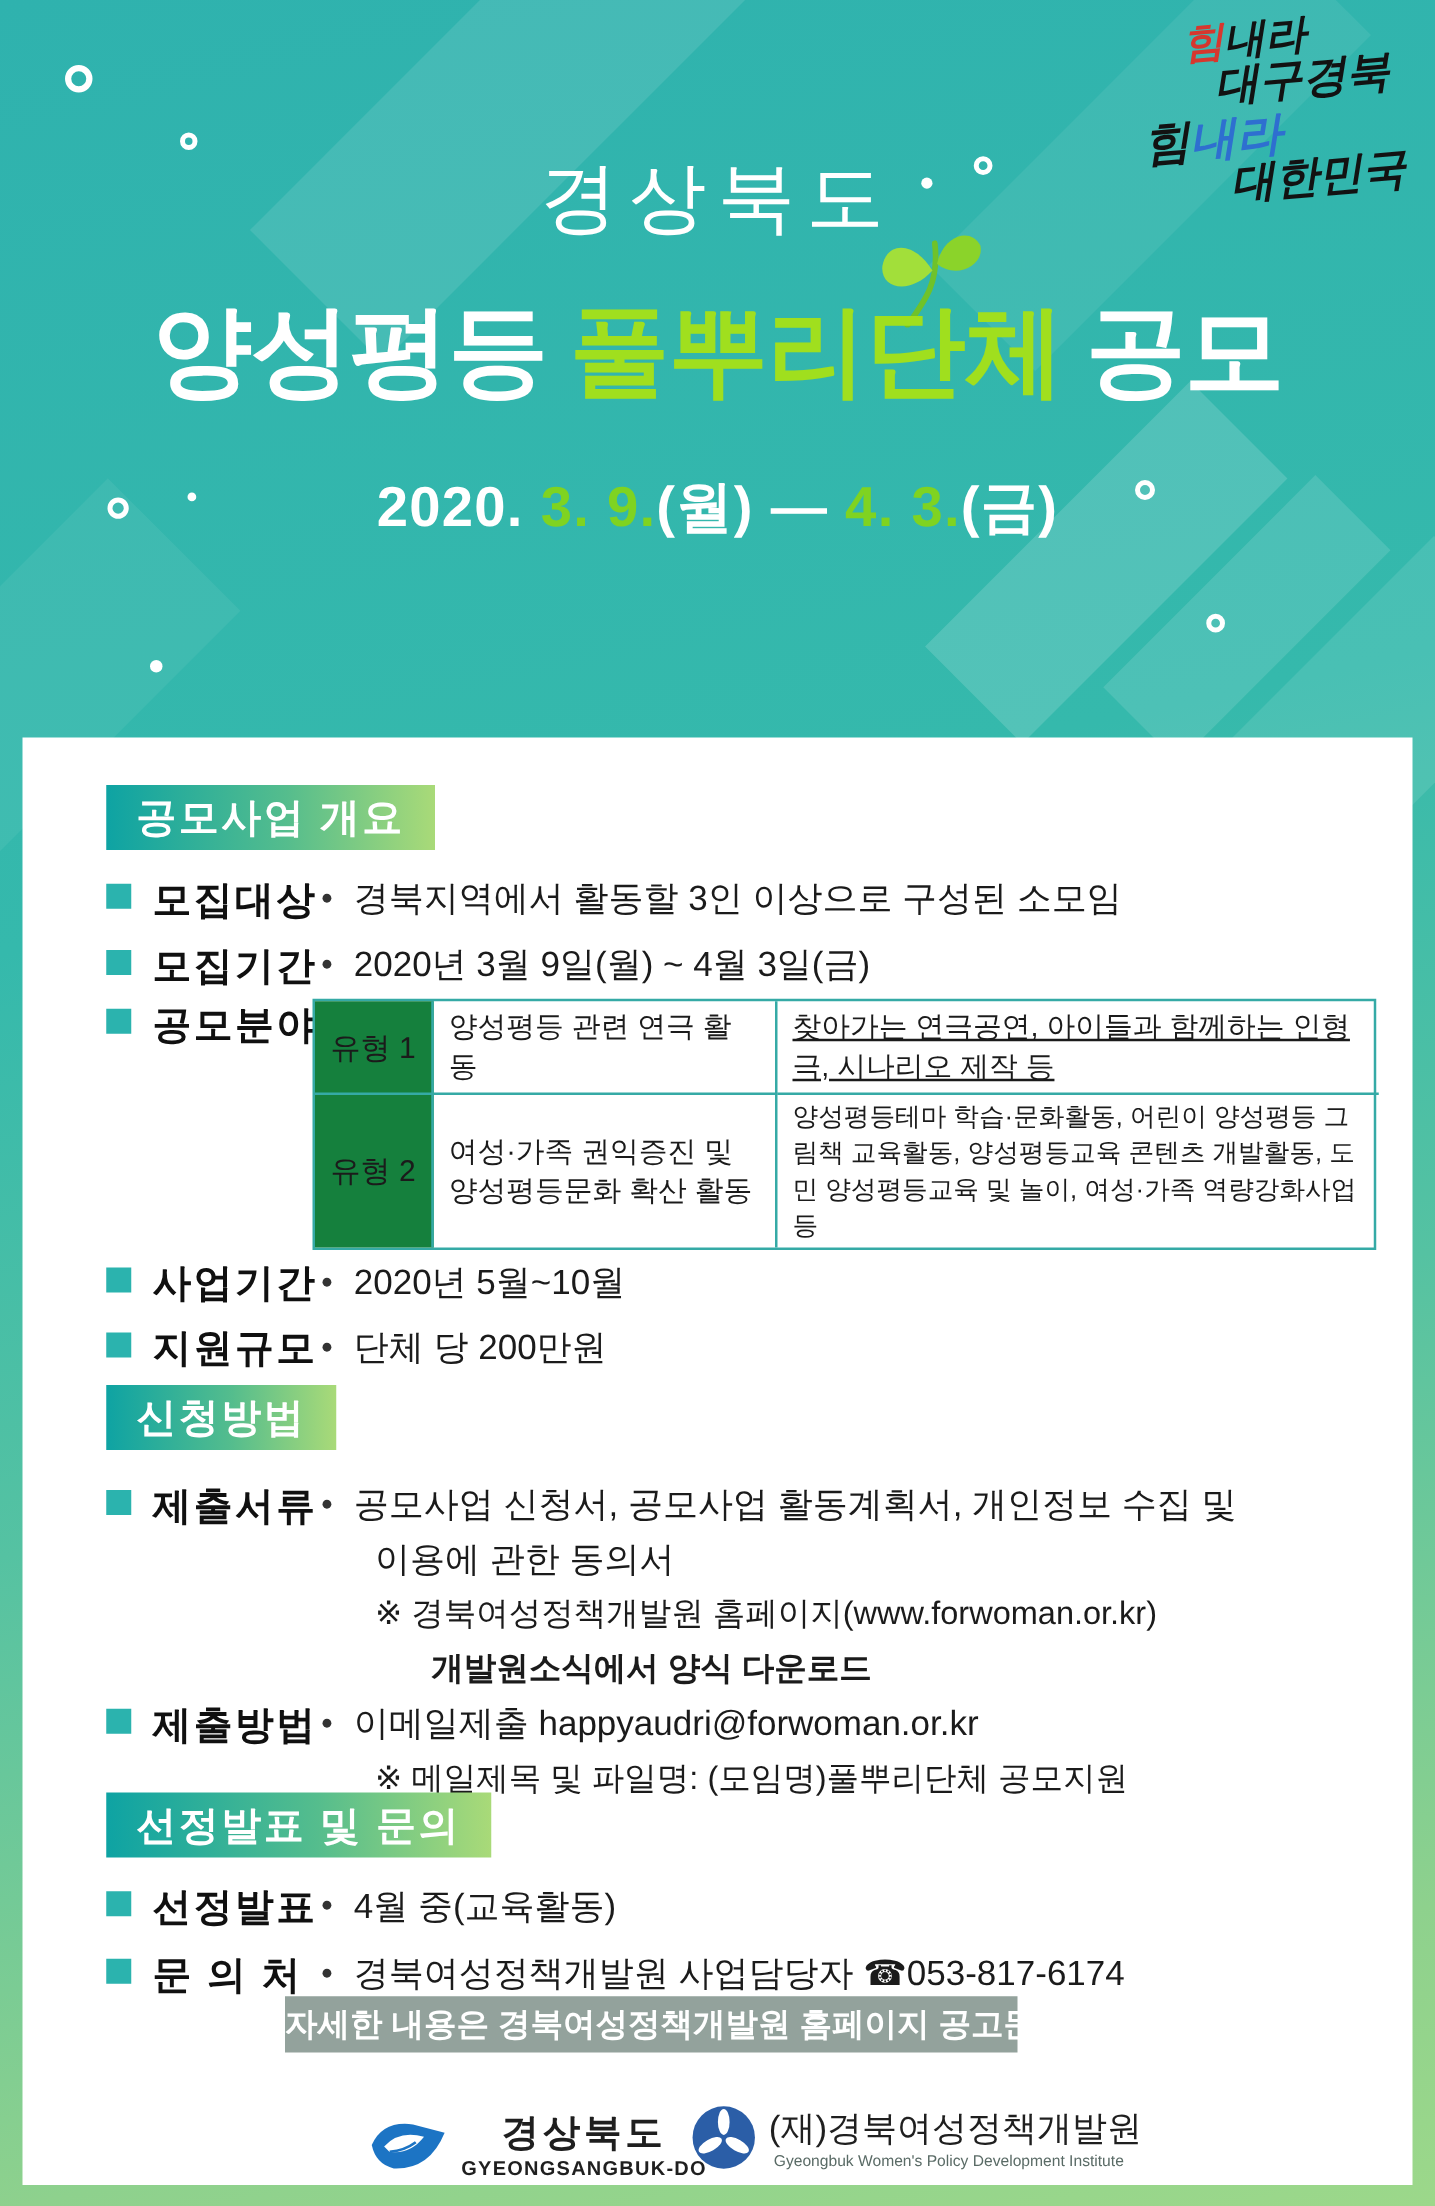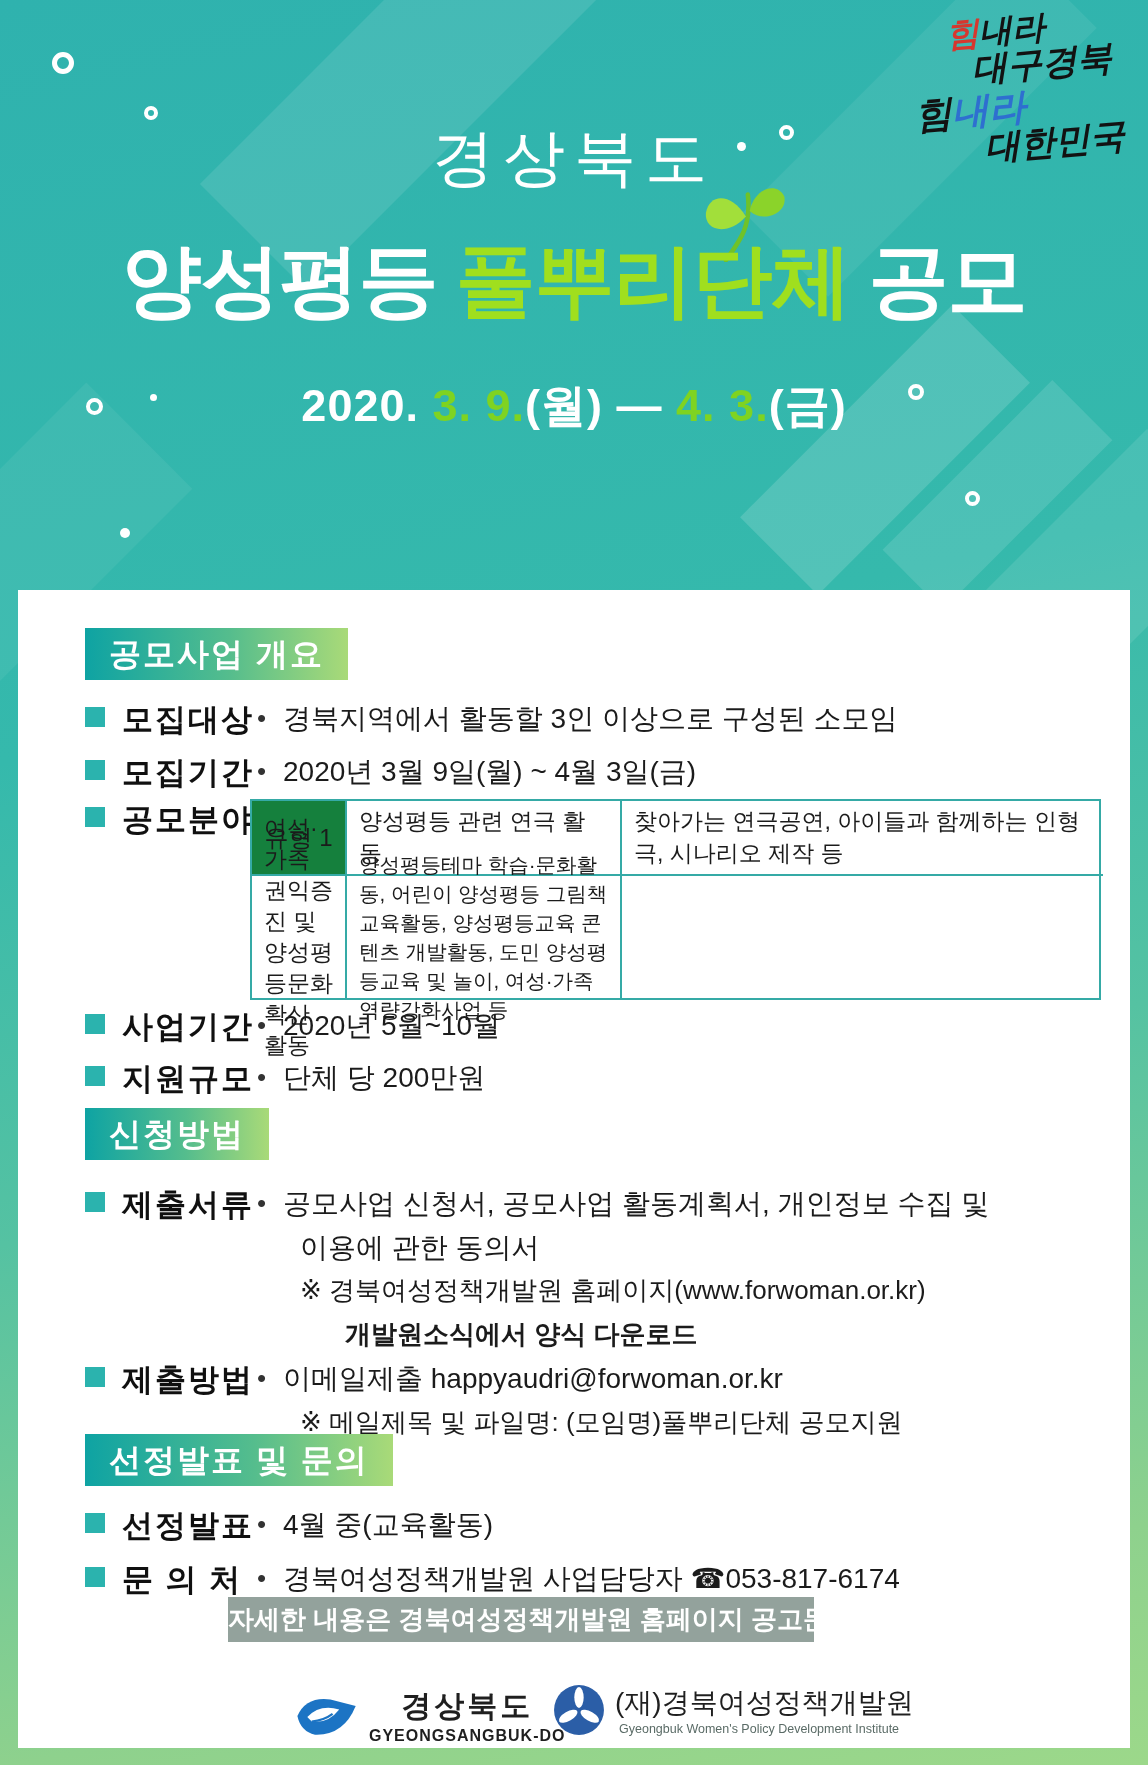--- a/index.html
+++ b/index.html
@@ -60,21 +60,21 @@
   .note { position:absolute; font-size:26px; color:#1b1b1b; white-space:nowrap; }
   
   .ftable { position:absolute; left:250px; top:799px; width:851px;
             display:grid; grid-template-columns:95px 275px 481px; grid-template-rows:75px 122px;
             border:2px solid #35aaa6; color:#1b1b1b; }
   .tc { display:flex; align-items:center; padding:22px 12px; border-right:2px solid #35aaa6; border-bottom:2px solid #35aaa6; }
   .tc:nth-child(3n) { border-right:none; }
   .tc:nth-child(n+4) { border-bottom:none; }
   .tc.type { justify-content:center; background:#15803d; font-size:24px; padding:22px 4px; }
   .tc.name { font-size:23px; line-height:1.35; }
-  .tc.desc1 { font-size:23px; line-height:1.35; }
+  .tc.desc1 { font-size:23px; line-height:1.35;text-decoration:underline; }
   .tc.desc2 { font-size:20.5px; line-height:1.42; }
   
   .notice { position:absolute; left:228px; top:1597px; width:586px; height:45px; line-height:45px;
             background:#93a29c; color:#fff; font-size:26px; font-weight:bold; white-space:nowrap; }
   .org { position:absolute; display:flex; align-items:center; gap:10px; }
   .org1 { left:293px; top:1686px; }
   .org2 { left:553px; top:1684px; }
   .orgcol { display:flex; flex-direction:column; align-items:center; }
   .org1 .oname { font-size:30px; font-weight:bold; color:#1f1f1f; letter-spacing:3px; }
   .org1 .osub  { font-size:16px; font-weight:bold; color:#1f1f1f; letter-spacing:1px; }
@@ -137,20 +137,21 @@
 <div class="dot" style="top:756px;">•</div>
 <div class="txt" style="top:753px;">2020년 3월 9일(월) ~ 4월 3일(금)</div>
 
 <div class="sq" style="left:85px; top:807px;"></div>
 <div class="lbl" style="top:799px;">공모분야</div>
 
 <div class="ftable">
   <div class="tc type">유형 1</div>
   <div class="tc name">양성평등 관련 연극 활동</div>
   <div class="tc desc1">찾아가는 연극공연, 아이들과 함께하는 인형극, 시나리오 제작 등</div>
+  <div class="tc type">유형 2</div>
   <div class="tc name">여성·가족 권익증진 및 양성평등문화 확산 활동</div>
   <div class="tc desc2">양성평등테마 학습·문화활동, 어린이 양성평등 그림책 교육활동,  양성평등교육 콘텐츠 개발활동, 도민 양성평등교육 및 놀이, 여성·가족 역량강화사업 등</div>
 </div>
 
 <div class="sq" style="left:85px; top:1014px;"></div>
 <div class="lbl" style="top:1006px;">사업기간</div>
 <div class="dot" style="top:1010px;">•</div>
 <div class="txt" style="top:1007px;">2020년 5월~10월</div>
 
 <div class="sq" style="left:85px; top:1066px;"></div>

